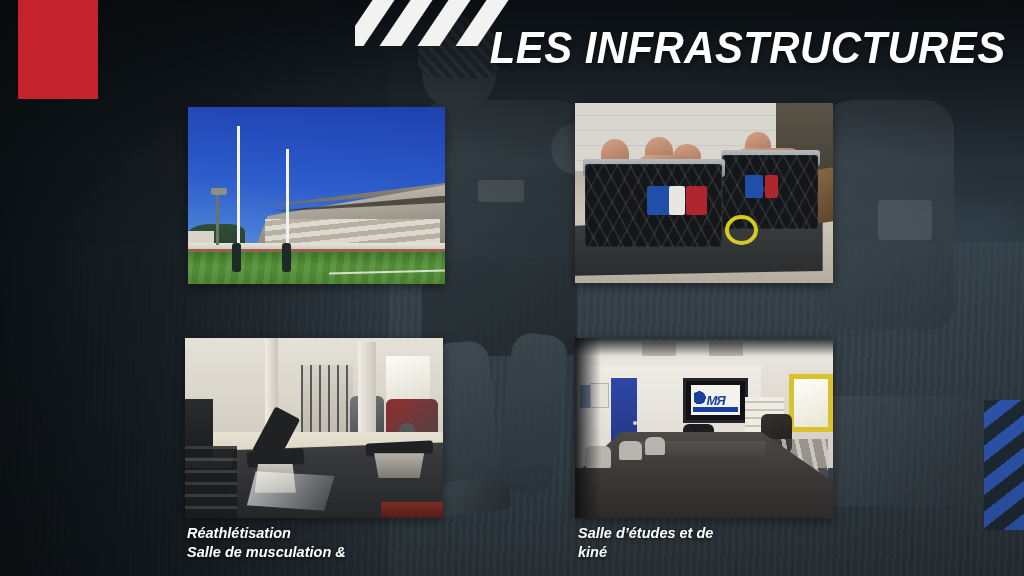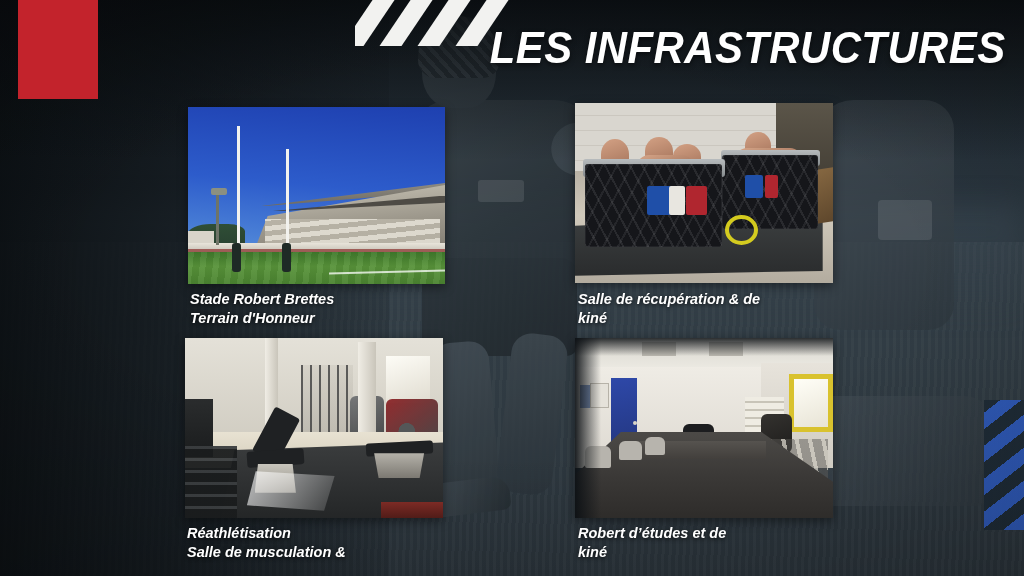--- a/index.html
+++ b/index.html
@@ -379,24 +379,20 @@
       <div class="st-floodlight"></div>
       <div class="st-floodhead"></div>
       <div class="st-post post-a"></div>
       <div class="st-post post-b"></div>
       <div class="st-grass"></div>
       <div class="st-line"></div>
       <div class="st-base base-a"></div>
       <div class="st-base base-b"></div>
     </div>
   </div>
-  <div class="caption" id="cap1">
-    <div>Stade Robert Brettes</div>
-    <div>Terrain d'Honneur</div>
-  </div>
 
   <div class="card" id="card2">
     <div class="photo">
       <div class="ic-wall"></div>
       <div class="ic-wall2"></div>
       <div class="ic-floor"></div>
       <div class="ic-mat"></div>
       <div class="ic-bench"></div>
       <div class="ic-player pp1"></div>
       <div class="ic-player pp2"></div>
@@ -414,24 +410,20 @@
           <div class="ic-pattern"></div>
         </div>
       <div class="ic-logo logo-blue"></div>
       <div class="ic-logo logo-mark"></div>
       <div class="ic-logo logo-red"></div>
       <div class="ic-logo logo2-blue"></div>
       <div class="ic-logo logo2-red"></div>
       <div class="ic-hose"></div>
     </div>
   </div>
-  <div class="caption" id="cap2">
-    <div>Salle de récupération &amp; de</div>
-    <div>kiné</div>
-  </div>
 
   <div class="card" id="card3">
     <div class="photo">
       <div class="gy-wall"></div>
       <div class="gy-win"></div>
       <div class="gy-cable"></div>
       <div class="gy-bike2"></div>
       <div class="gy-bike"></div>
       <div class="gy-col col-a"></div>
       <div class="gy-col col-b"></div>
@@ -458,33 +450,40 @@
       <div class="vr-ceil"></div>
       <div class="vr-tile t1"></div>
       <div class="vr-tile t2"></div>
       <div class="vr-wall"></div>
       <div class="vr-wallr"></div>
       <div class="vr-window"></div>
       <div class="vr-frame2"></div>
       <div class="vr-frame"></div>
       <div class="vr-door"></div>
       <div class="vr-doorknob"></div>
+      <div class="vr-screen">
+        <div class="vr-logo">
+          <div class="vr-logo-swoosh"></div>
+          <span class="vr-logo-text">MЯ</span>
+          <div class="vr-logo-bar"></div>
+        </div>
+      </div>
       <div class="vr-boxes"></div>
       <div class="vr-office-chair"></div>
       <div class="vr-chairs-stack"></div>
       <div class="vr-chairhead"></div>
       <div class="vr-chair ch4"></div>
       <div class="vr-chair ch5"></div>
       <div class="vr-table"></div>
       <div class="vr-tabletop"></div>
       <div class="vr-chair ch1"></div>
       <div class="vr-chair ch2"></div>
       <div class="vr-chair ch3"></div>
       <div class="vr-darkedge"></div>
       <div class="vr-darktop"></div>
     </div>
   </div>
   <div class="caption" id="cap4">
-    <div>Robert d’études et de</div>
+    <div>Salle d’études et de</div>
     <div>kiné</div>
   </div>
 
 </div>
 
 </body></html>

